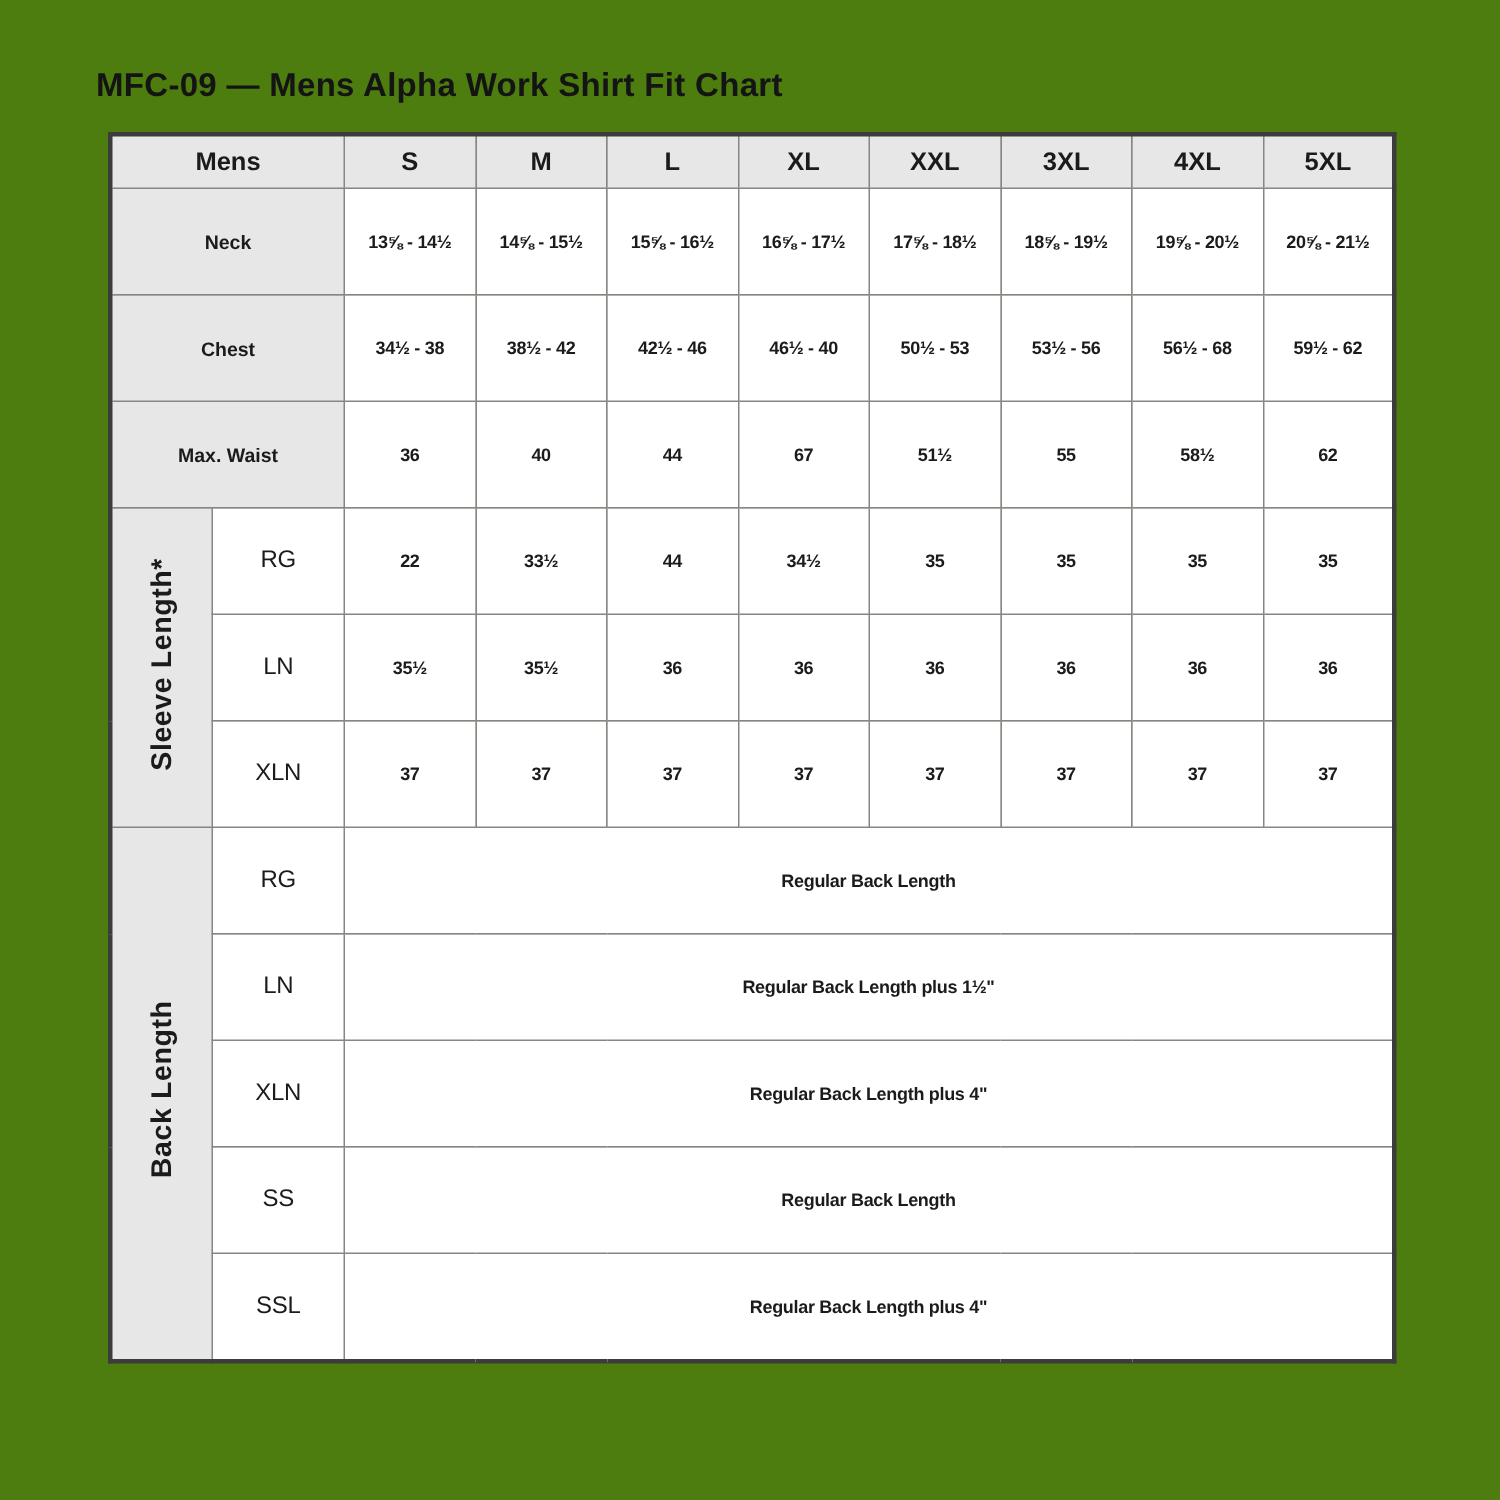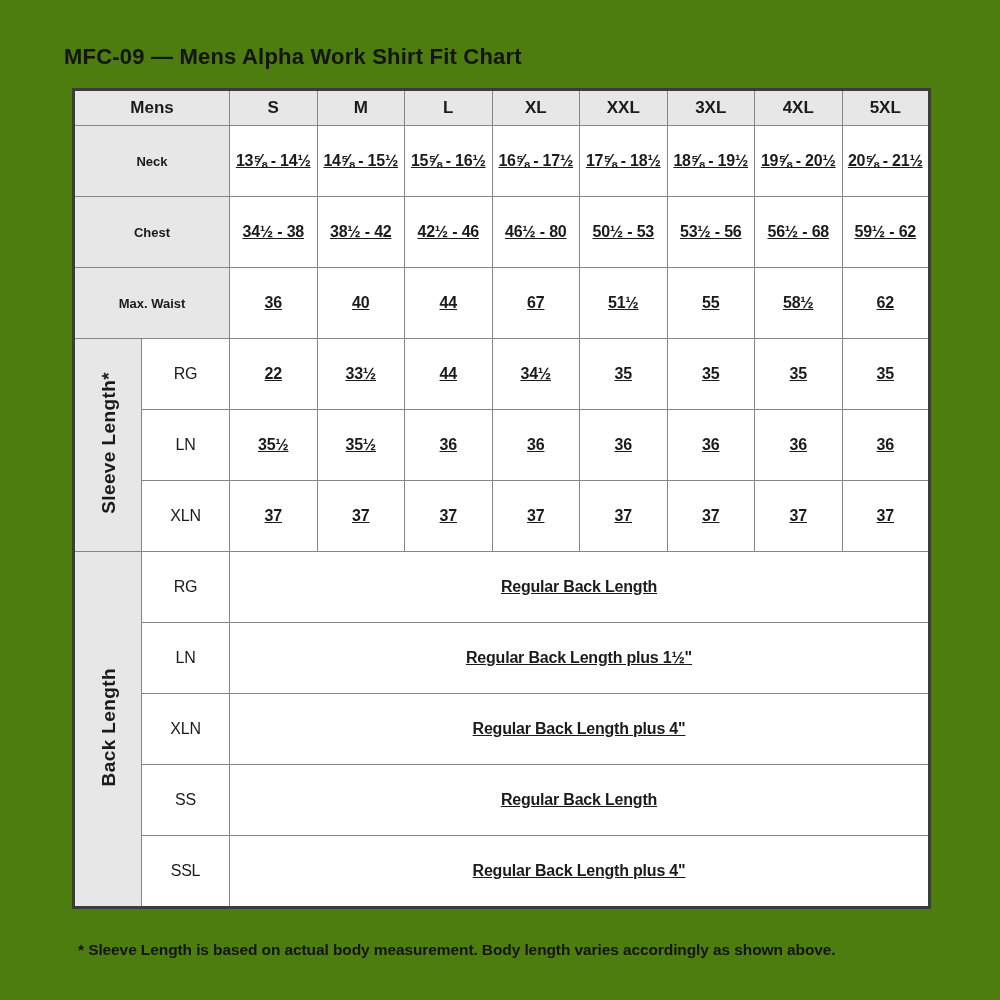--- a/index.html
+++ b/index.html
@@ -55,25 +55,24 @@
     font-weight: bold;
     color: #1b1b1b;
   }
   .sub {
     font-size: 16px;
     font-weight: normal;
     letter-spacing: -0.2px;
     color: #1b1b1b;
   }
   .val {
-    font-size: 16px;
+    font-size: 12px;
     font-weight: bold;
     letter-spacing: -0.2px;
     color: #1b1b1b;
-    text-decoration: underline;
   }
   .vlbl-cell { padding: 0; }
   .vtext {
     display: inline-block;
     writing-mode: vertical-rl;
     transform: rotate(180deg);
     font-size: 19px;
     font-weight: bold;
     letter-spacing: 0.4px;
     color: #1b1b1b;
@@ -129,21 +128,21 @@
           <td class="val white">17⅝ - 18½</td>
           <td class="val white">18⅝ - 19½</td>
           <td class="val white">19⅝ - 20½</td>
           <td class="val white">20⅝ - 21½</td>
         </tr>
         <tr class="data-row">
           <th class="lbl gray" colspan="2">Chest</th>
           <td class="val white">34½ - 38</td>
           <td class="val white">38½ - 42</td>
           <td class="val white">42½ - 46</td>
-          <td class="val white">46½ - 80</td>
+          <td class="val white">46½ - 40</td>
           <td class="val white">50½ - 53</td>
           <td class="val white">53½ - 56</td>
           <td class="val white">56½ - 68</td>
           <td class="val white">59½ - 62</td>
         </tr>
         <tr class="data-row">
           <th class="lbl gray" colspan="2">Max. Waist</th>
           <td class="val white">36</td>
           <td class="val white">40</td>
           <td class="val white">44</td>
@@ -204,14 +203,13 @@
           <th class="sub white">SS</th>
           <td class="val white" colspan="8">Regular Back Length</td>
         </tr>
         <tr class="data-row">
           <th class="sub white">SSL</th>
           <td class="val white" colspan="8">Regular Back Length plus 4"</td>
         </tr>
       </tbody>
   </table>
 
-  <div class="footnote">* Sleeve Length is based on actual body measurement. Body length varies accordingly as shown above.</div>
 </div>
 
 </body></html>

